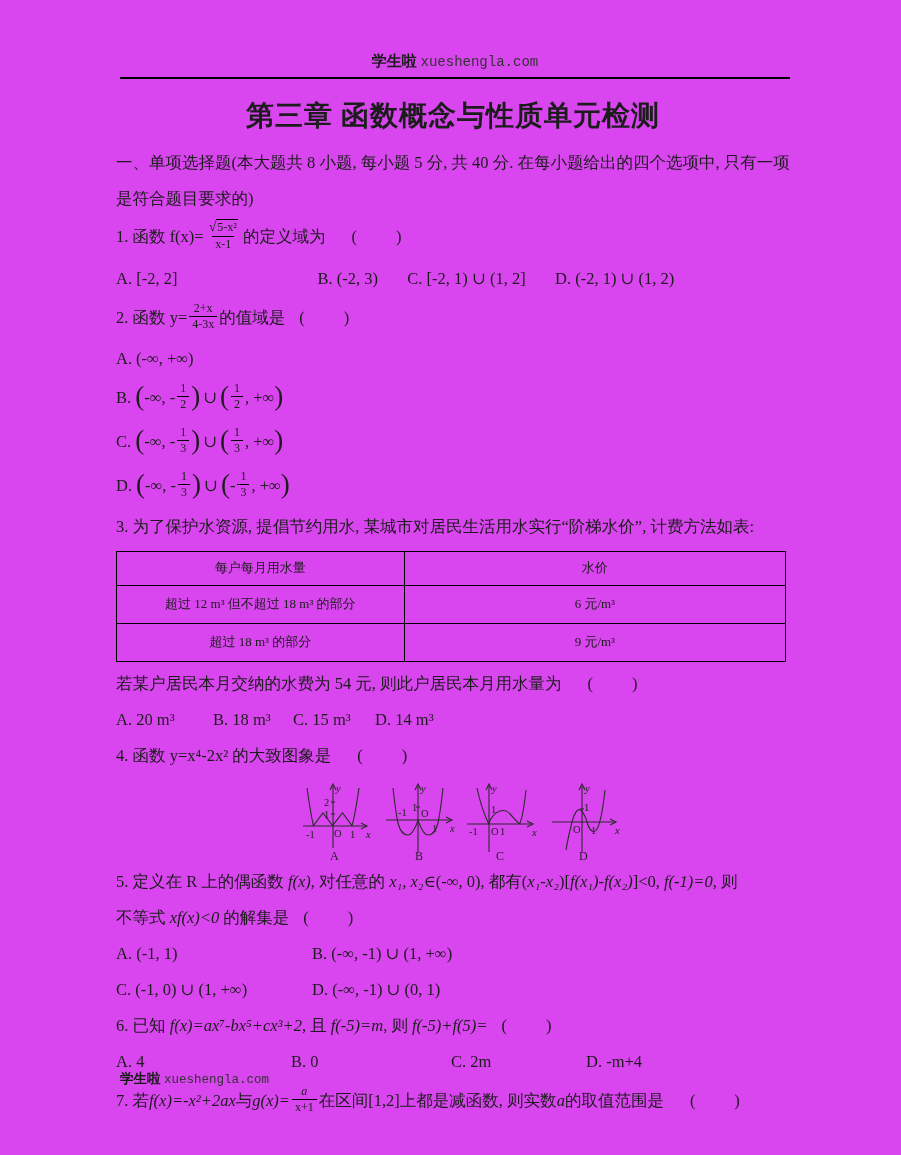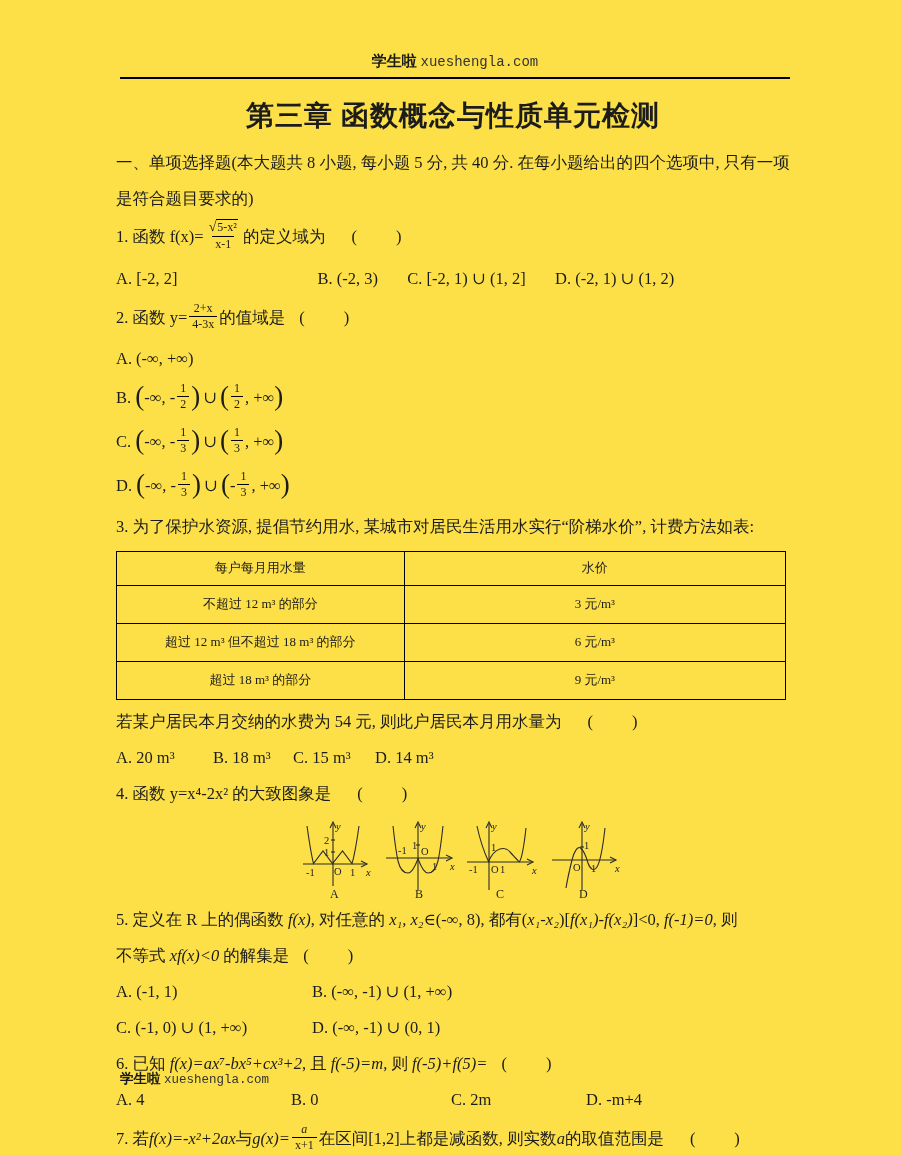--- a/index.html
+++ b/index.html
@@ -1,17 +1,17 @@
 <!DOCTYPE html>
 <html><head>
 <meta charset="utf-8">
 <style>
   html,body{margin:0;padding:0;background:#fff;}
   .doc{
-    width:901px;height:1155px;position:relative;background:#fde047;
+    width:901px;height:1155px;position:relative;background:#d946ef;
     font-family:"Liberation Serif","DejaVu Serif",serif;
     font-size:16.5px;color:#1c1c1c;overflow:hidden;
   }
   .content{padding:0 111px 0 116px;}
   
   .hdr{position:absolute;top:52px;left:120px;width:670px;text-align:center;font-size:15px;}
   .brand{font-family:"Liberation Sans","DejaVu Sans",sans-serif;font-weight:bold;color:#1a1a1a;}
   .site{font-family:"Liberation Mono","DejaVu Sans Mono",monospace;font-size:14px;color:#333;}
   .rule{position:absolute;top:77px;left:120px;width:670px;border-top:2.2px solid #000;}
   .ftr{position:absolute;top:1070px;left:120px;font-size:13.5px;}
@@ -166,24 +166,20 @@
         <span>, +∞</span>
         <span class="bp">)</span>
     </div>
 
     <p class="ln">3. 为了保护水资源, 提倡节约用水, 某城市对居民生活用水实行“阶梯水价”, 计费方法如表:</p>
     <table class="wtable">
       <tbody>
           <tr>
         <th class="c1">每户每月用水量</th>
         <th>水价</th>
-      </tr>
-      <tr>
-        <td>不超过 12 m³ 的部分</td>
-        <td>3 元/m³</td>
       </tr>
       <tr>
         <td>超过 12 m³ 但不超过 18 m³ 的部分</td>
         <td>6 元/m³</td>
       </tr>
       <tr>
         <td>超过 18 m³ 的部分</td>
         <td>9 元/m³</td>
       </tr>
     </tbody>
@@ -261,21 +257,21 @@
           <text x="27" y="53">O</text>
           <text x="45" y="54">1</text>
           <text x="38" y="31">1</text>
           <text class="svgit" x="39" y="12">y</text>
           <text class="svgit" x="69" y="54">x</text>
           <text class="gletter" x="33" y="80">D</text>
         </svg>
       </div>
     </div>
 
-    <p class="ln"><span>5. 定义在 R 上的偶函数 </span><span class="it">f(x)</span><span>, 对任意的 </span><span class="it">x₁, x₂</span><span>∈(-∞, 8), 都有(</span><span class="it">x₁-x₂</span><span>)[</span><span class="it">f(x₁)-f(x₂)</span><span>]&lt;0, </span><span class="it">f(-1)=0</span><span>, 则</span></p>
+    <p class="ln"><span>5. 定义在 R 上的偶函数 </span><span class="it">f(x)</span><span>, 对任意的 </span><span class="it">x₁, x₂</span><span>∈(-∞, 0), 都有(</span><span class="it">x₁-x₂</span><span>)[</span><span class="it">f(x₁)-f(x₂)</span><span>]&lt;0, </span><span class="it">f(-1)=0</span><span>, 则</span></p>
     <p class="ln"><span>不等式 </span><span class="it">xf(x)&lt;0</span><span> 的解集是</span><span class="blank2">(　　)</span></p>
     <div class="orow q5o">
       <span>A. (-1, 1)</span>
       <span>B. (-∞, -1) ∪ (1, +∞)</span>
     </div>
     <div class="orow q5o">
       <span>C. (-1, 0) ∪ (1, +∞)</span>
       <span>D. (-∞, -1) ∪ (0, 1)</span>
     </div>
 

